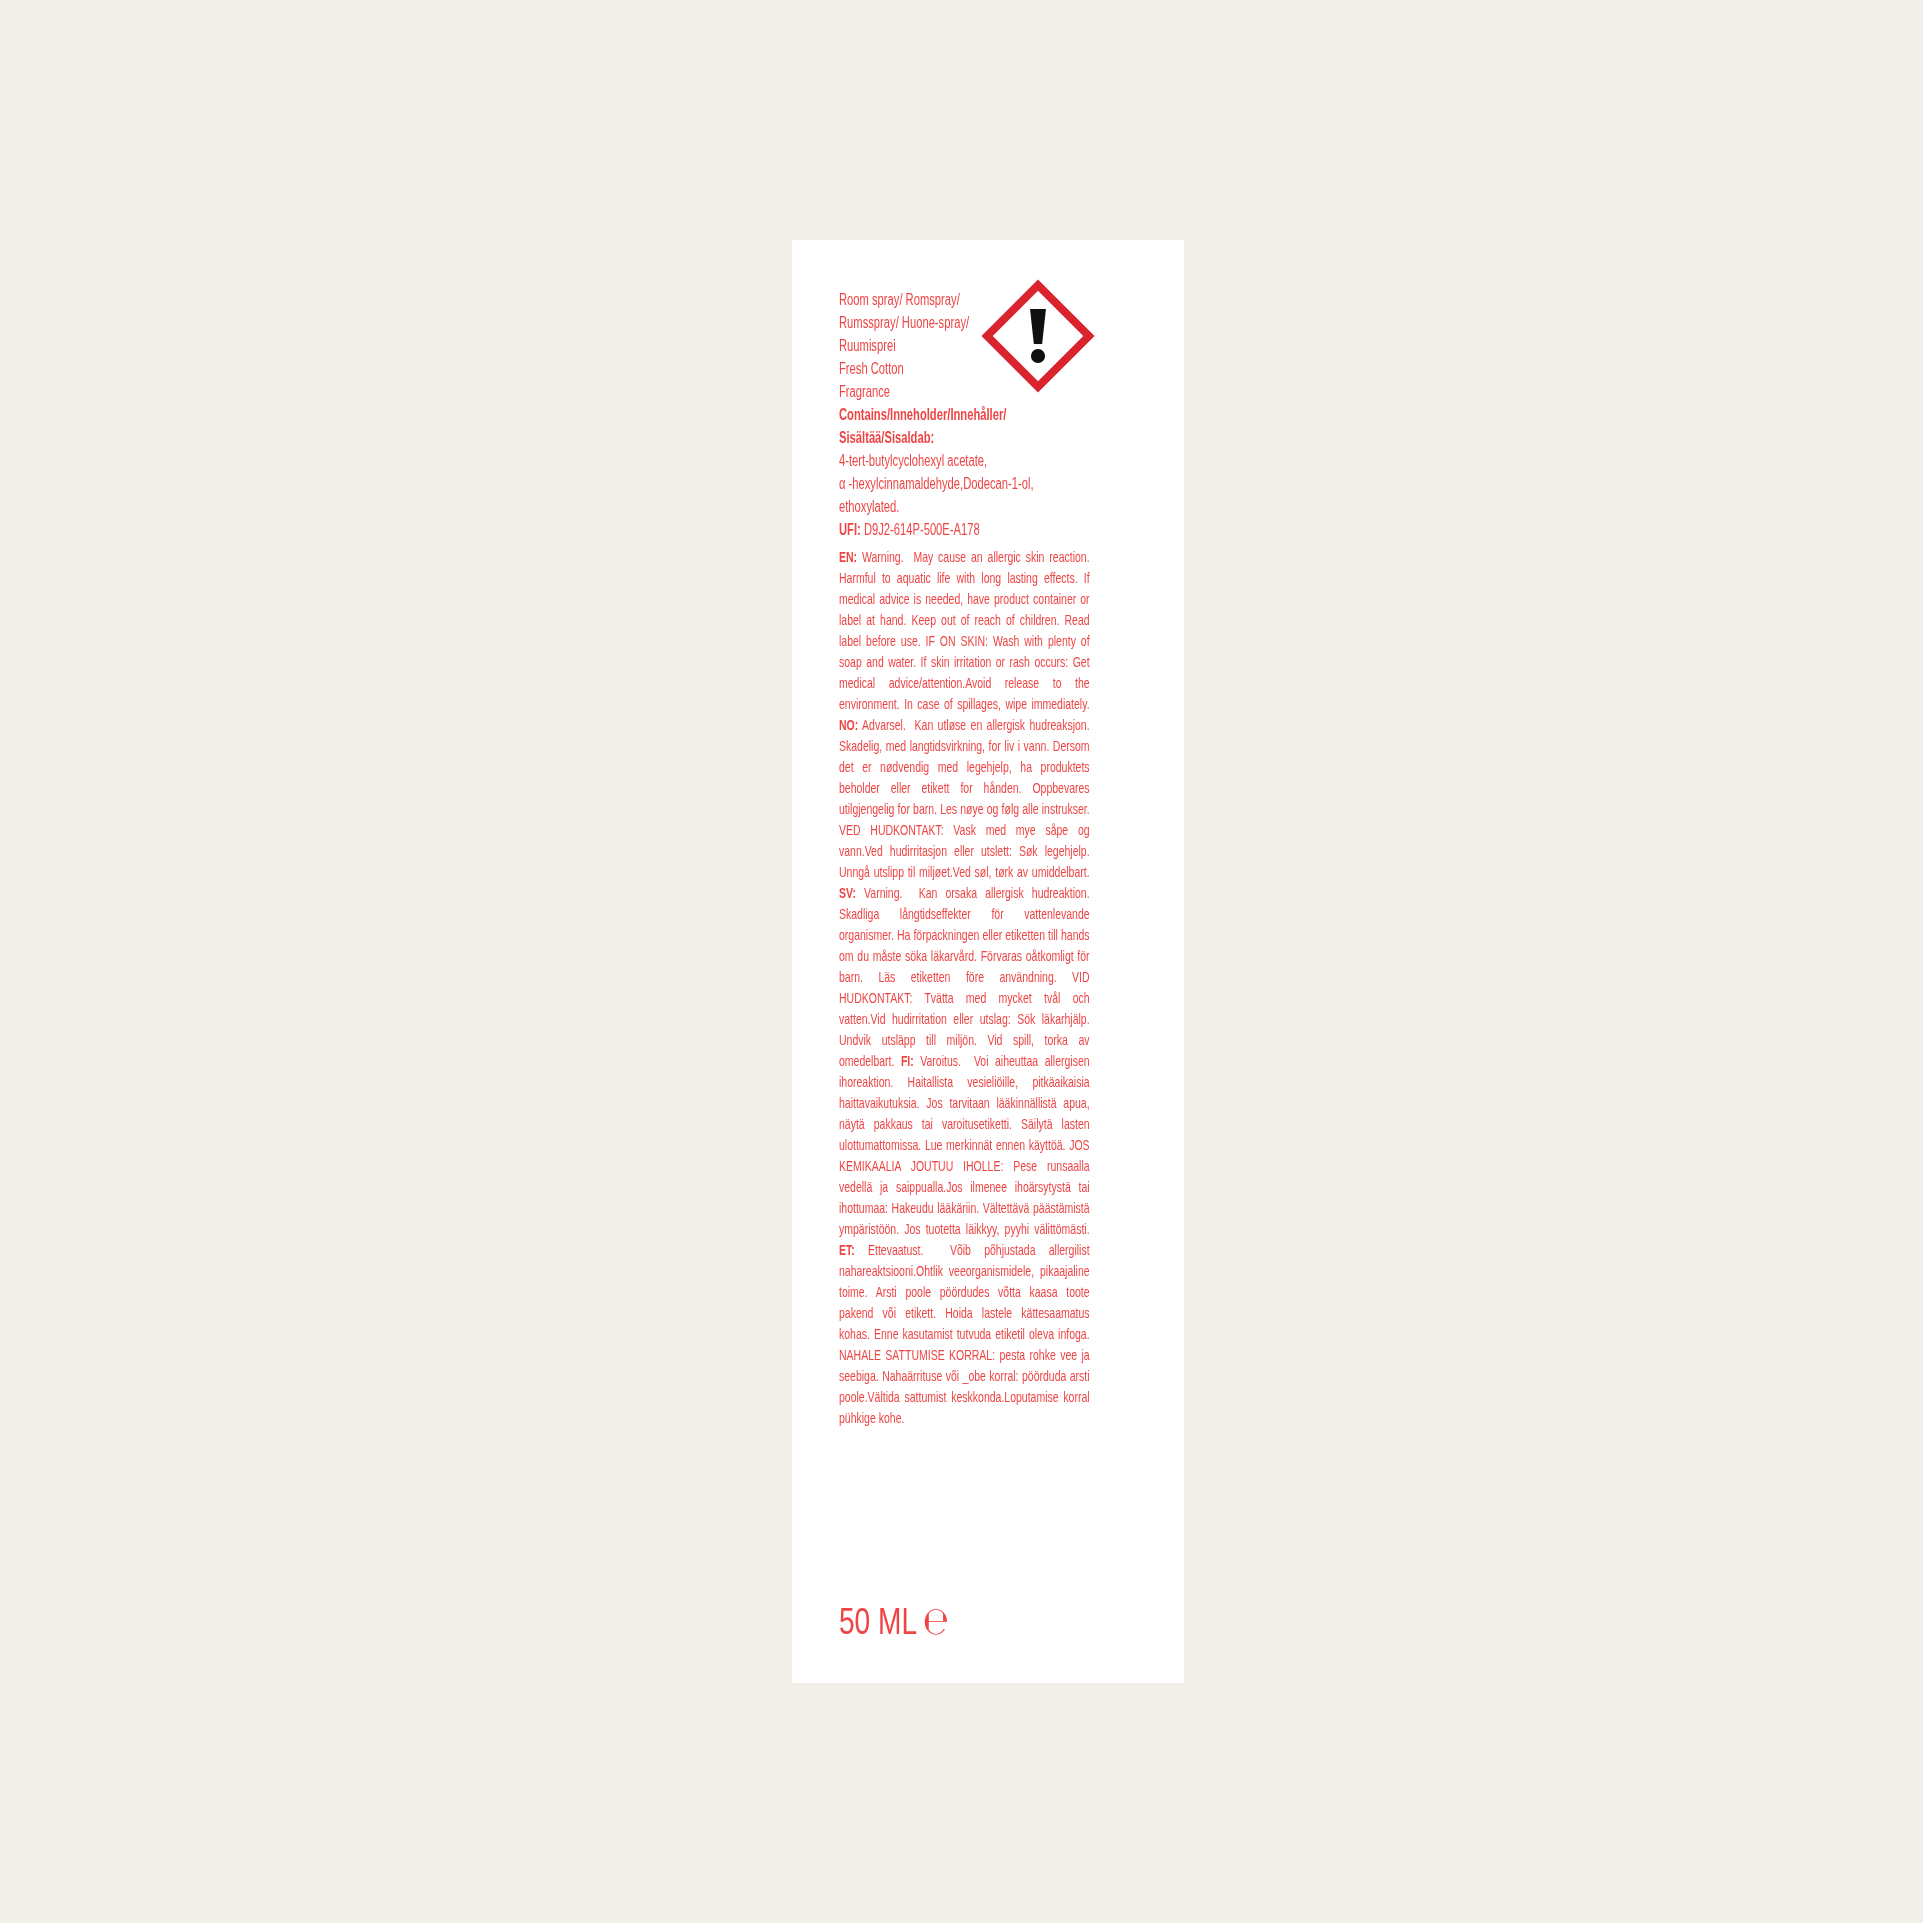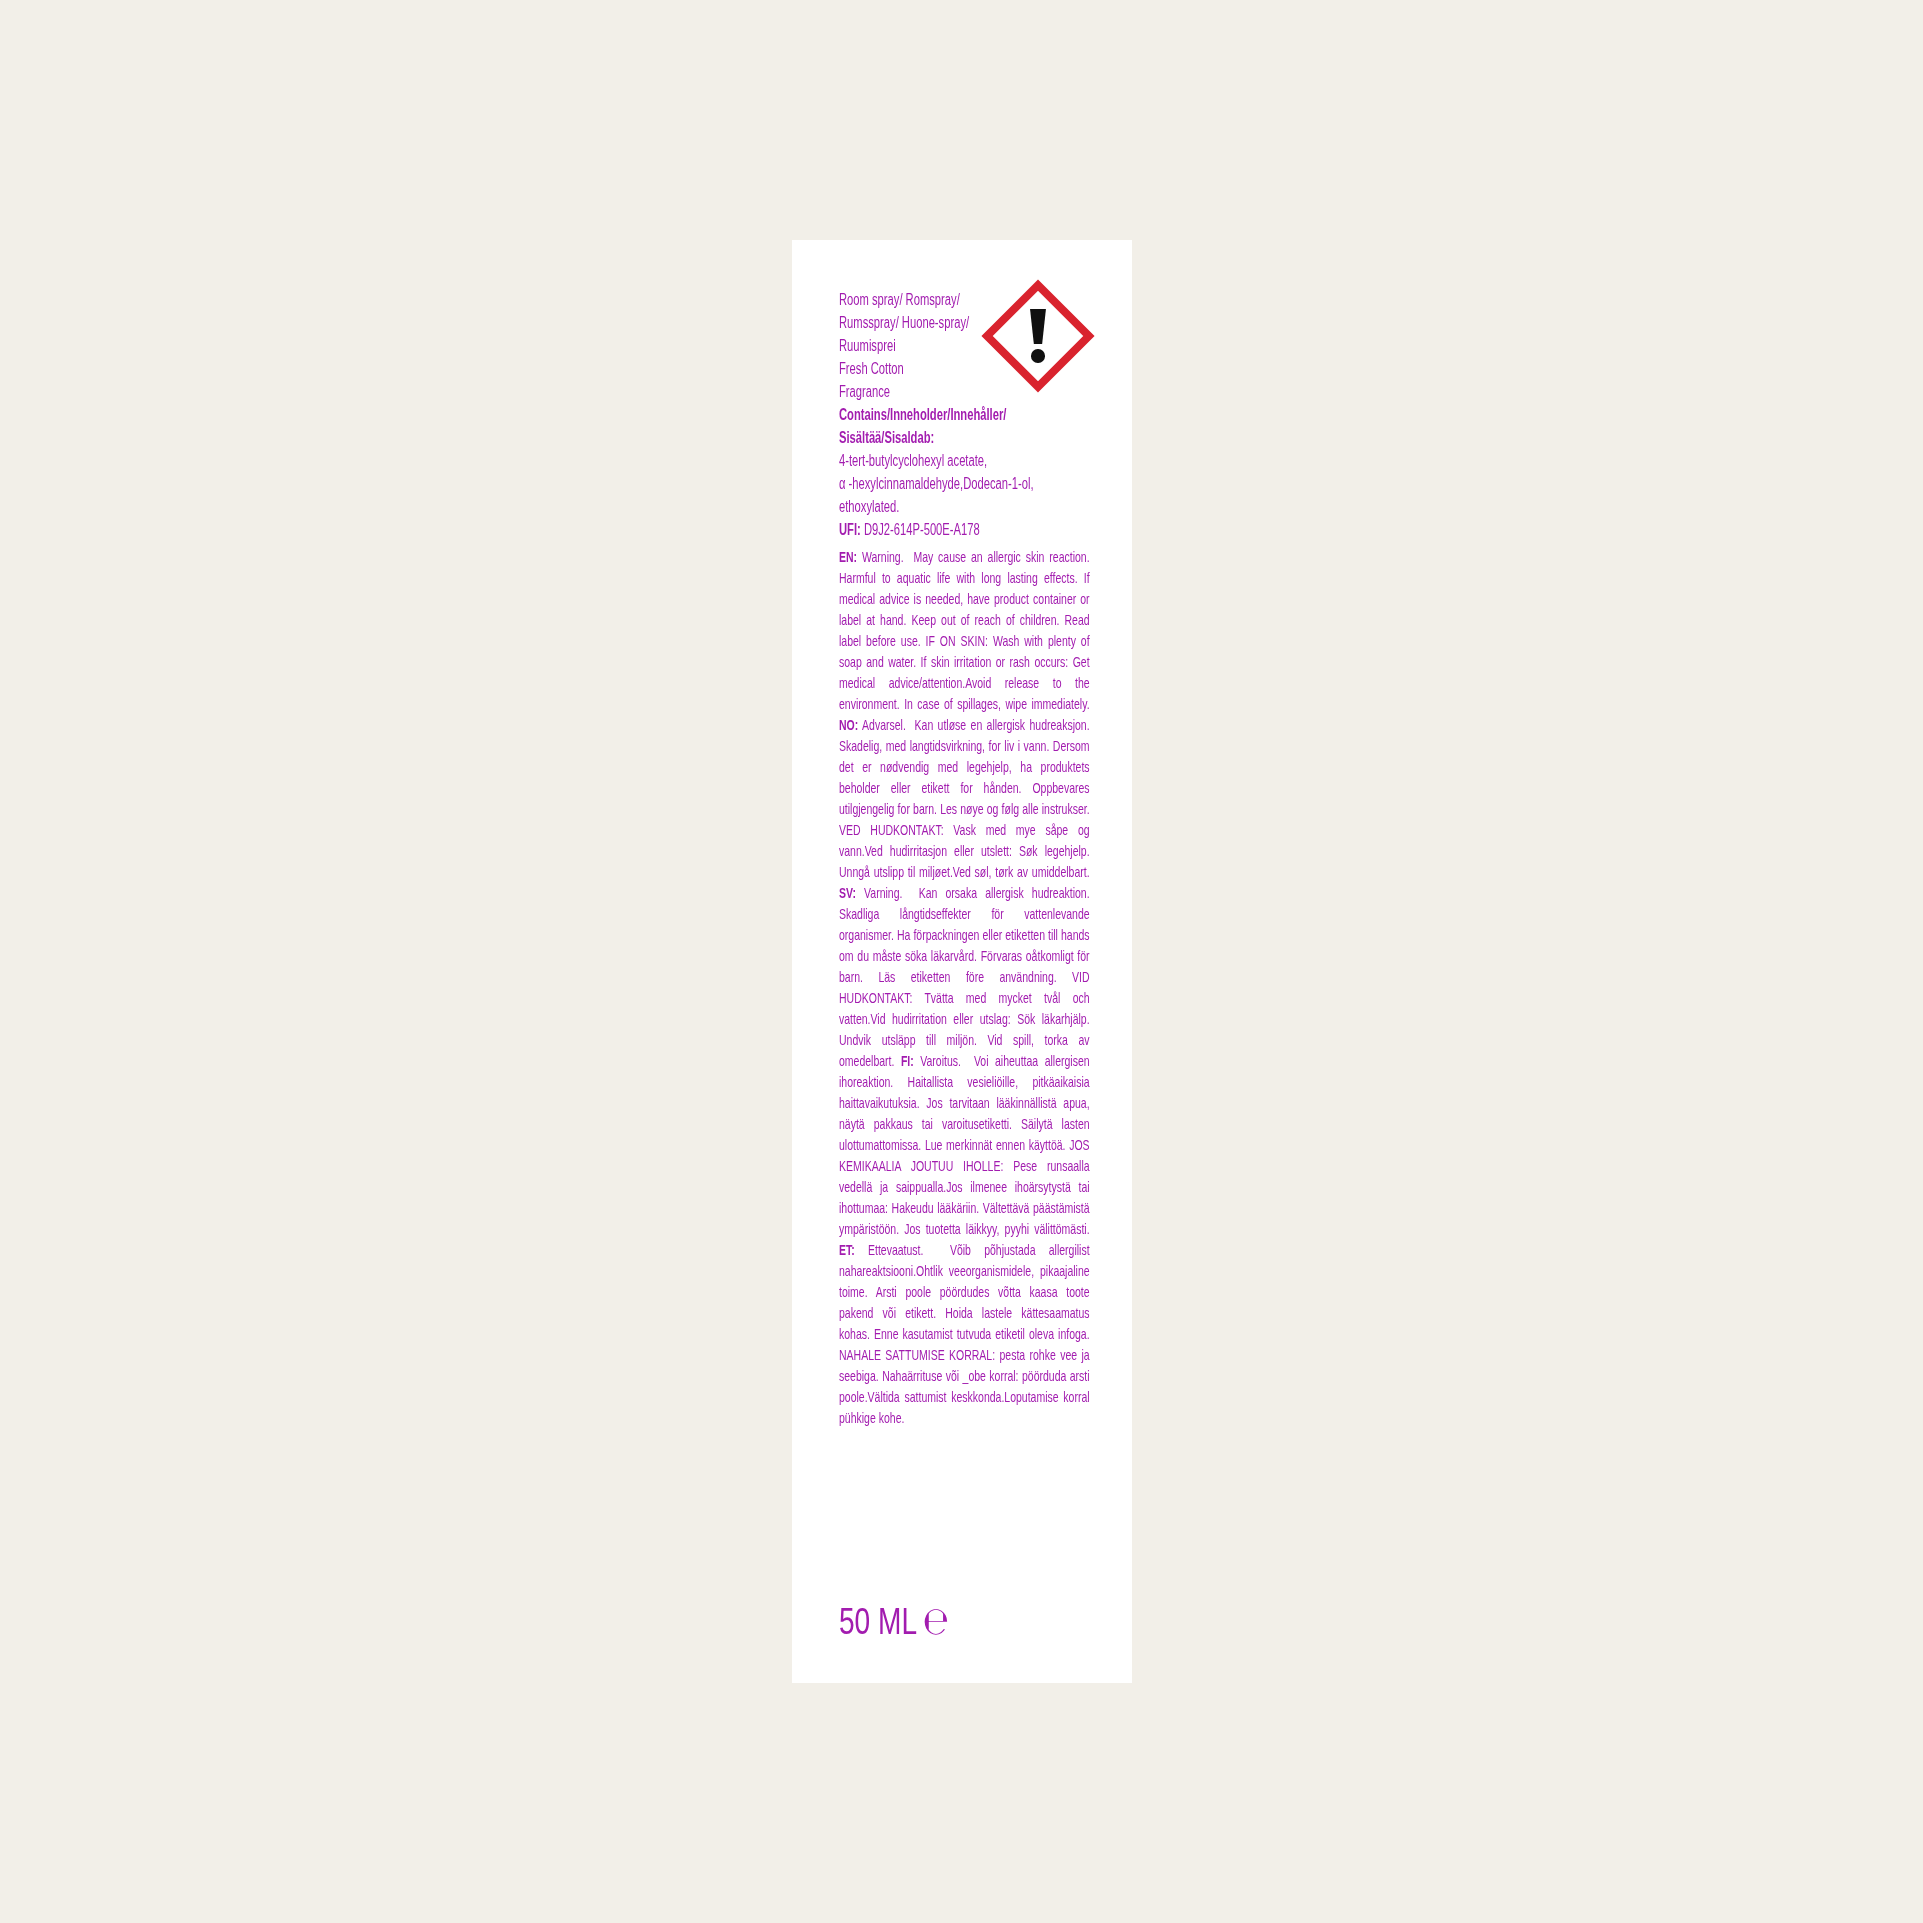--- a/index.html
+++ b/index.html
@@ -14,24 +14,24 @@
     position: relative;
     width: 1924px;
     height: 1924px;
     background: #F2EFE8;
     overflow: hidden;
   }
   .label {
     position: absolute;
     left: 792px;
     top: 240px;
-    width: 340px;
+    width: 392px;
     height: 1443px;
     background: #FFFFFF;
-    color: #a21caf;
+    color: #ef4444;
     text-decoration: underline;
   }
   .text-col {
     position: absolute;
     left: 47px;
     top: 48px;
     width: 250px;
   }
   
   .condense {

